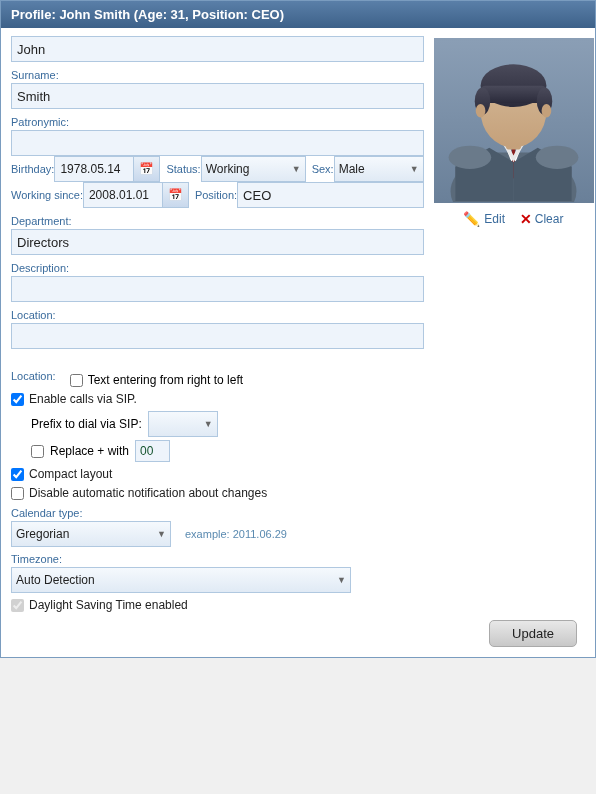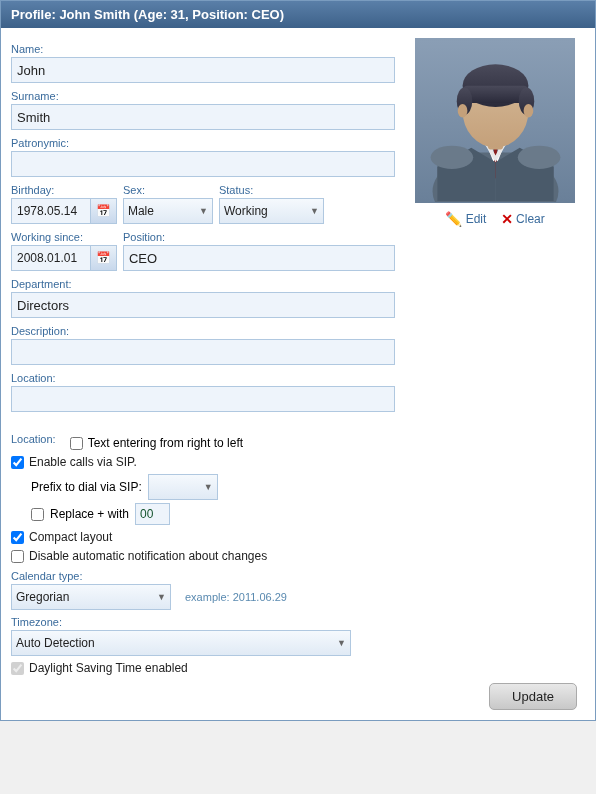--- a/index.html
+++ b/index.html
@@ -54,21 +54,21 @@
     .text-input:read-only {
       background: #eef4fb;
     }
     .row-fields {
       display: flex;
       gap: 6px;
       align-items: flex-end;
     }
     .field-group {
       display: flex;
-      flex-direction: column;
+      flex-direction: row;
     }
     .date-input-wrap {
       display: flex;
       align-items: center;
       border: 1px solid #b0c8e0;
       background: #eef4fb;
       height: 26px;
     }
     .date-input-wrap input {
       border: none;
@@ -216,21 +216,20 @@
 
   <div class="title-bar">
     <span>Profile: John Smith (Age: 31, Position: CEO)</span>
   </div>
 
   <div class="content">
 
     <div class="left-panel">
 
       
-      <div class="field-label">Name:</div>
       <input class="text-input" type="text" value="John" style="">
 
       
       <div class="field-label">Surname:</div>
       <input class="text-input" type="text" value="Smith" style="">
 
       
       <div class="field-label">Patronymic:</div>
       <input class="text-input" type="text" value="" style="">
 
@@ -239,35 +238,35 @@
         <div class="field-group">
           <div class="field-label">Birthday:</div>
           <div class="date-input-wrap">
             <input type="text" value="1978.05.14" style="">
             <div class="cal-btn">
               <span style="font-size:12px;">📅</span>
             </div>
           </div>
         </div>
         <div class="field-group">
-          <div class="field-label">Sex:</div>
-          <div class="select-wrap" style="width:90px;">
-            <select style="width:90px;">
-              <option selected="">Male</option>
-              <option>Female</option>
-            </select>
-          </div>
-        </div>
-        <div class="field-group">
           <div class="field-label">Status:</div>
           <div class="select-wrap" style="width:105px;">
             <select style="width:105px;">
               <option selected="">Working</option>
               <option>On leave</option>
               <option>Dismissed</option>
+            </select>
+          </div>
+        </div>
+        <div class="field-group">
+          <div class="field-label">Sex:</div>
+          <div class="select-wrap" style="width:90px;">
+            <select style="width:90px;">
+              <option selected="">Male</option>
+              <option>Female</option>
             </select>
           </div>
         </div>
       </div>
 
       
       <div class="row-fields">
         <div class="field-group">
           <div class="field-label">Working since:</div>
           <div class="date-input-wrap">

